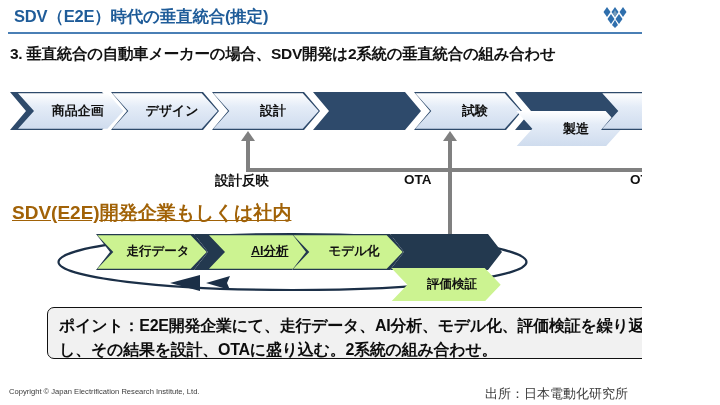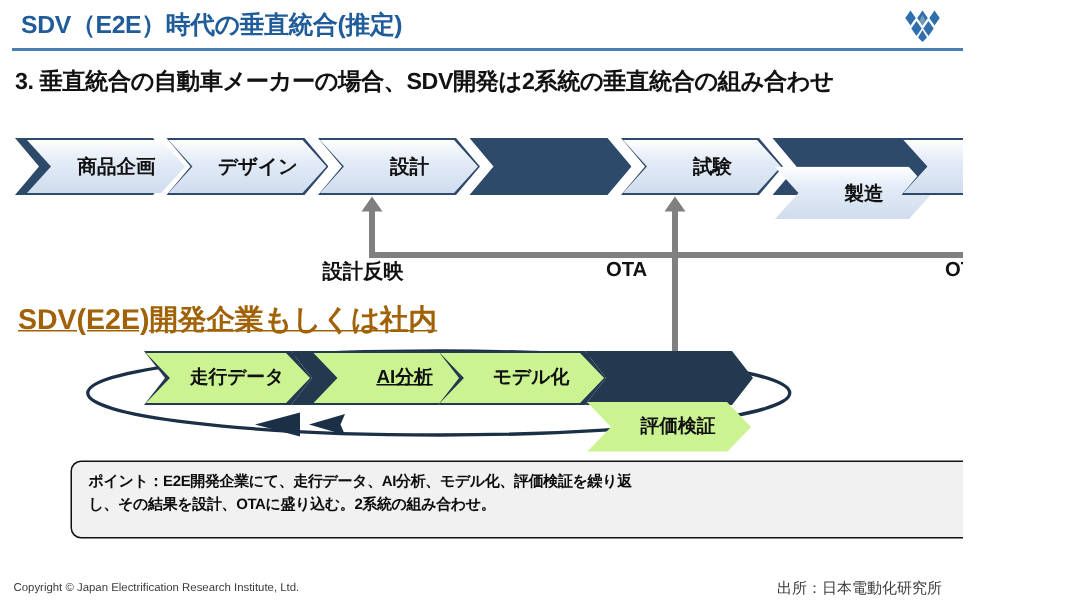--- a/index.html
+++ b/index.html
@@ -150,41 +150,41 @@
     top: 307px;
     width: 622px;
     height: 52px;
     background: #f1f1f1;
     border: 1.6px solid #111111;
     border-radius: 7px;
     box-sizing: border-box;
     padding: 6px 10px 0 11px;
   }
   .point-text {
-    font-size: 10px;
+    font-size: 16px;
     font-weight: bold;
     color: #0d0d0d;
     line-height: 1.52;
     letter-spacing: -0.25px;
   }
 
   
   .footer-left {
     position: absolute;
     left: 9px;
     top: 387px;
     font-size: 7.6px;
     color: #3a3a3a;
     white-space: nowrap;
   }
   .footer-right {
     position: absolute;
     right: 14px;
     top: 385px;
-    font-size: 10px;
+    font-size: 13px;
     color: #3a3a3a;
     white-space: nowrap;
   }
 </style>
 </head>
 <body>
 
 <div id="slide">
 
   <div class="hdr-title">SDV（E2E）時代の垂直統合(推定)</div>

